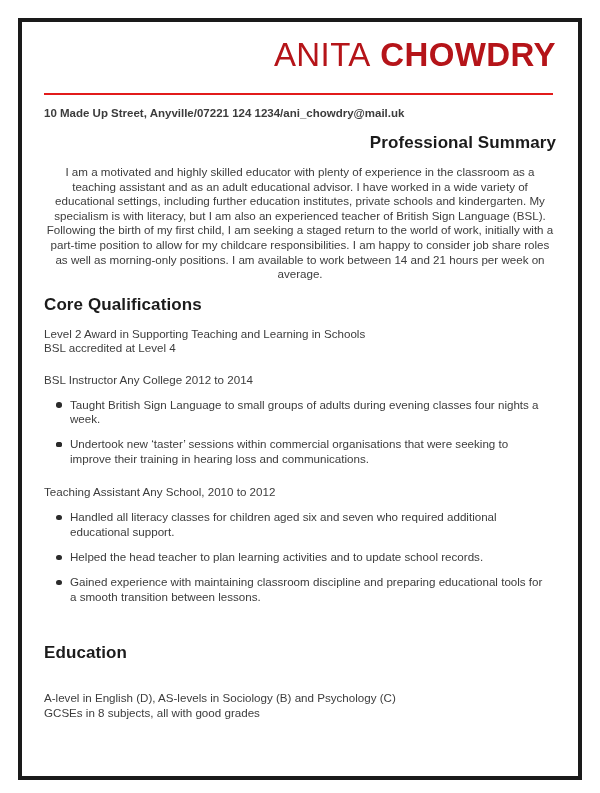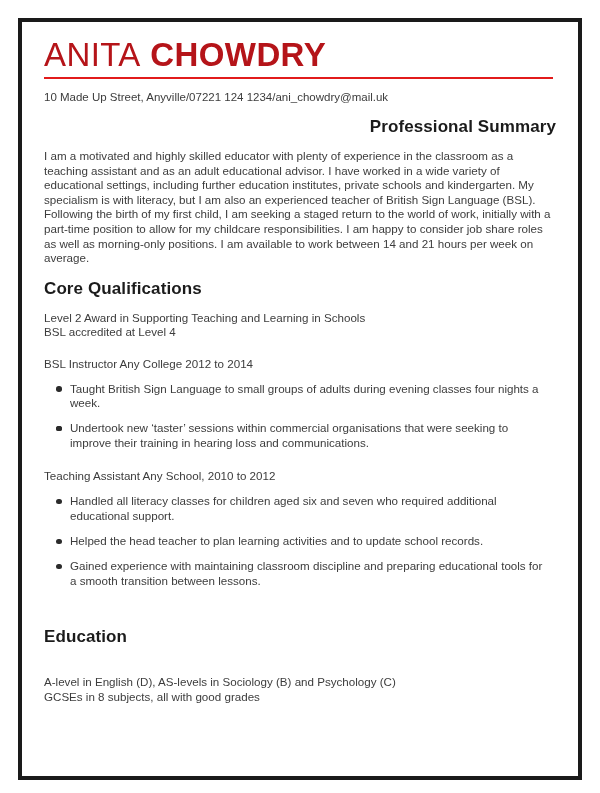--- a/index.html
+++ b/index.html
@@ -36,21 +36,22 @@
     padding: 14px 22px 0 22px;
     box-sizing: border-box;
   }
 
   
   .name-line {
     font-size: 33px;
     line-height: 38px;
     letter-spacing: 0.4px;
     white-space: nowrap;
-    padding-bottom: 2px;
+    padding-bottom: 18px;
+    text-align: right;
   }
   .name-first {
     color: #b51419;
     font-weight: 400;
   }
   .name-last {
     color: #b51419;
     font-weight: 700;
   }
   .name-rule {
@@ -58,39 +59,40 @@
     background: #e21b1b;
     width: 509px;
     margin-top: 1px;
   }
   .contact-line {
     font-size: 11.5px;
     line-height: 15px;
     color: #3c3c3c;
     margin-top: 11px;
     white-space: nowrap;
+    font-weight: bold;
   }
 
   
   .section-title {
     font-size: 17px;
     font-weight: 700;
     color: #1b1b1b;
     letter-spacing: 0.1px;
     margin-top: 13px;
     margin-bottom: 0;
   }
   .section-title.tight-top { margin-top: 12px; text-align: right; }
 
   .body-text {
     font-size: 11.6px;
     line-height: 14.6px;
     color: #3c3c3c;
     margin-top: 12px;
-    text-align: left;
+    text-align: center;
   }
 
   .qual-list {
     font-size: 11.6px;
     line-height: 14.4px;
     color: #3c3c3c;
     margin-top: 12px;
   }
   .qual-list div { white-space: nowrap; }
 

